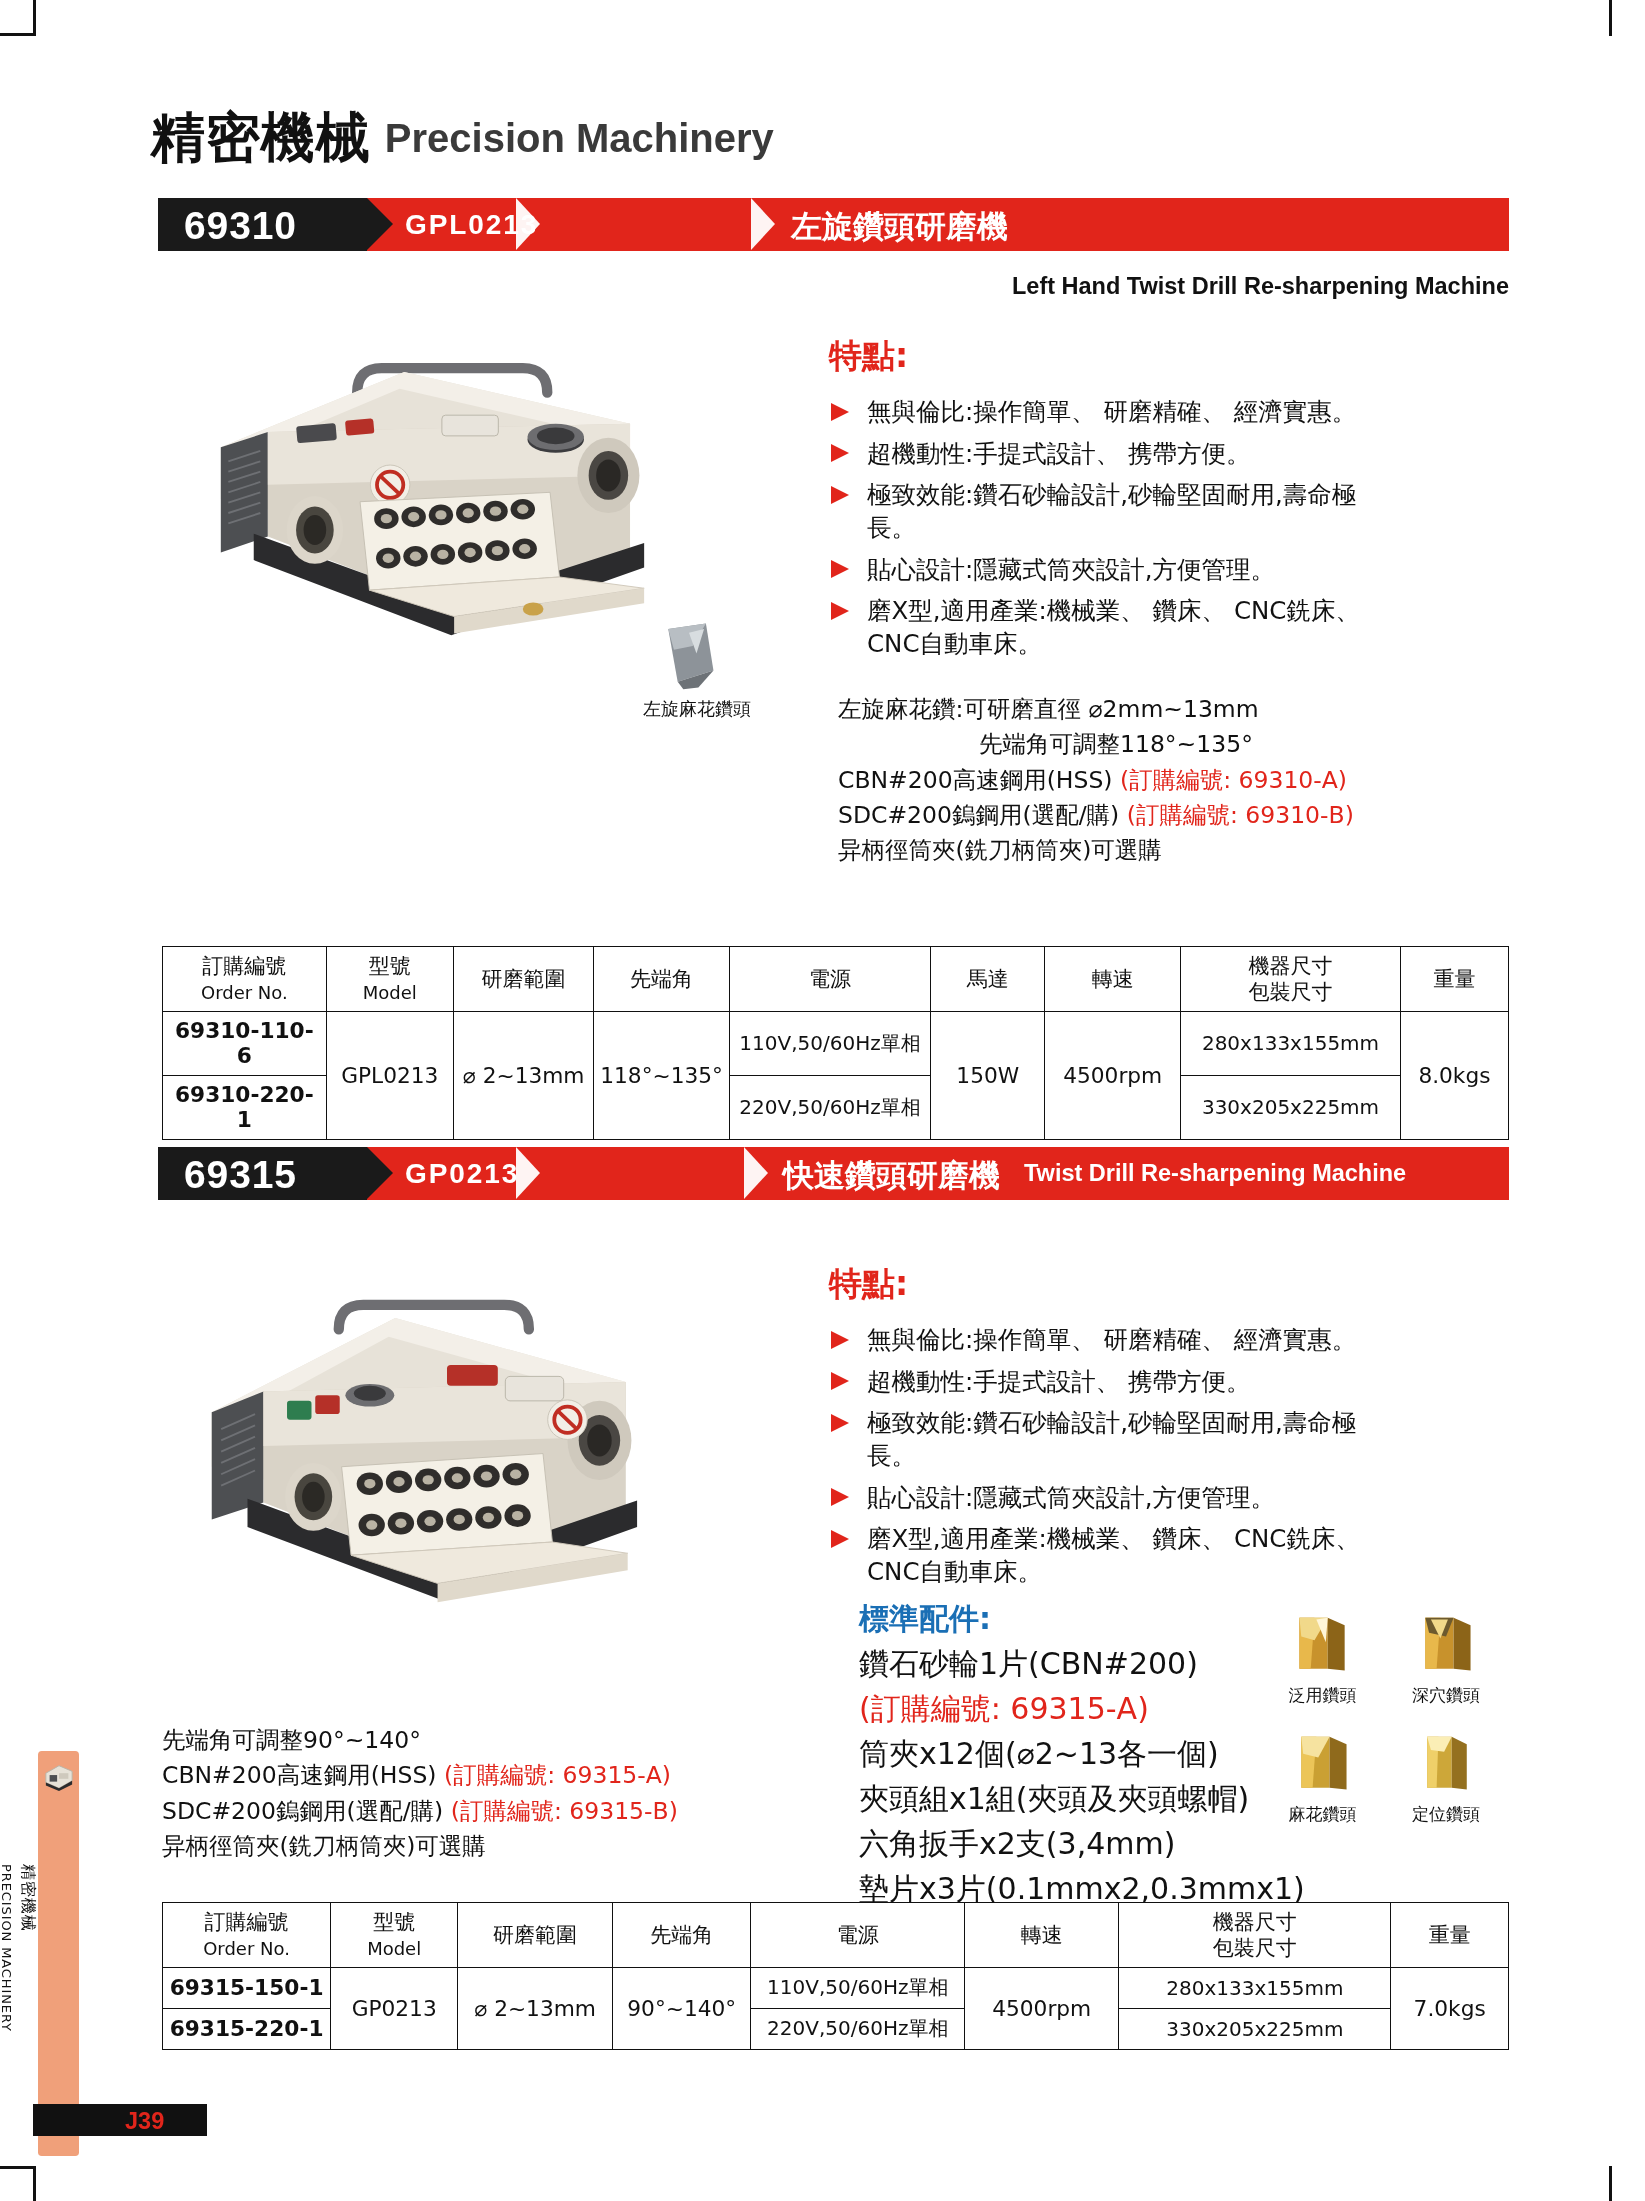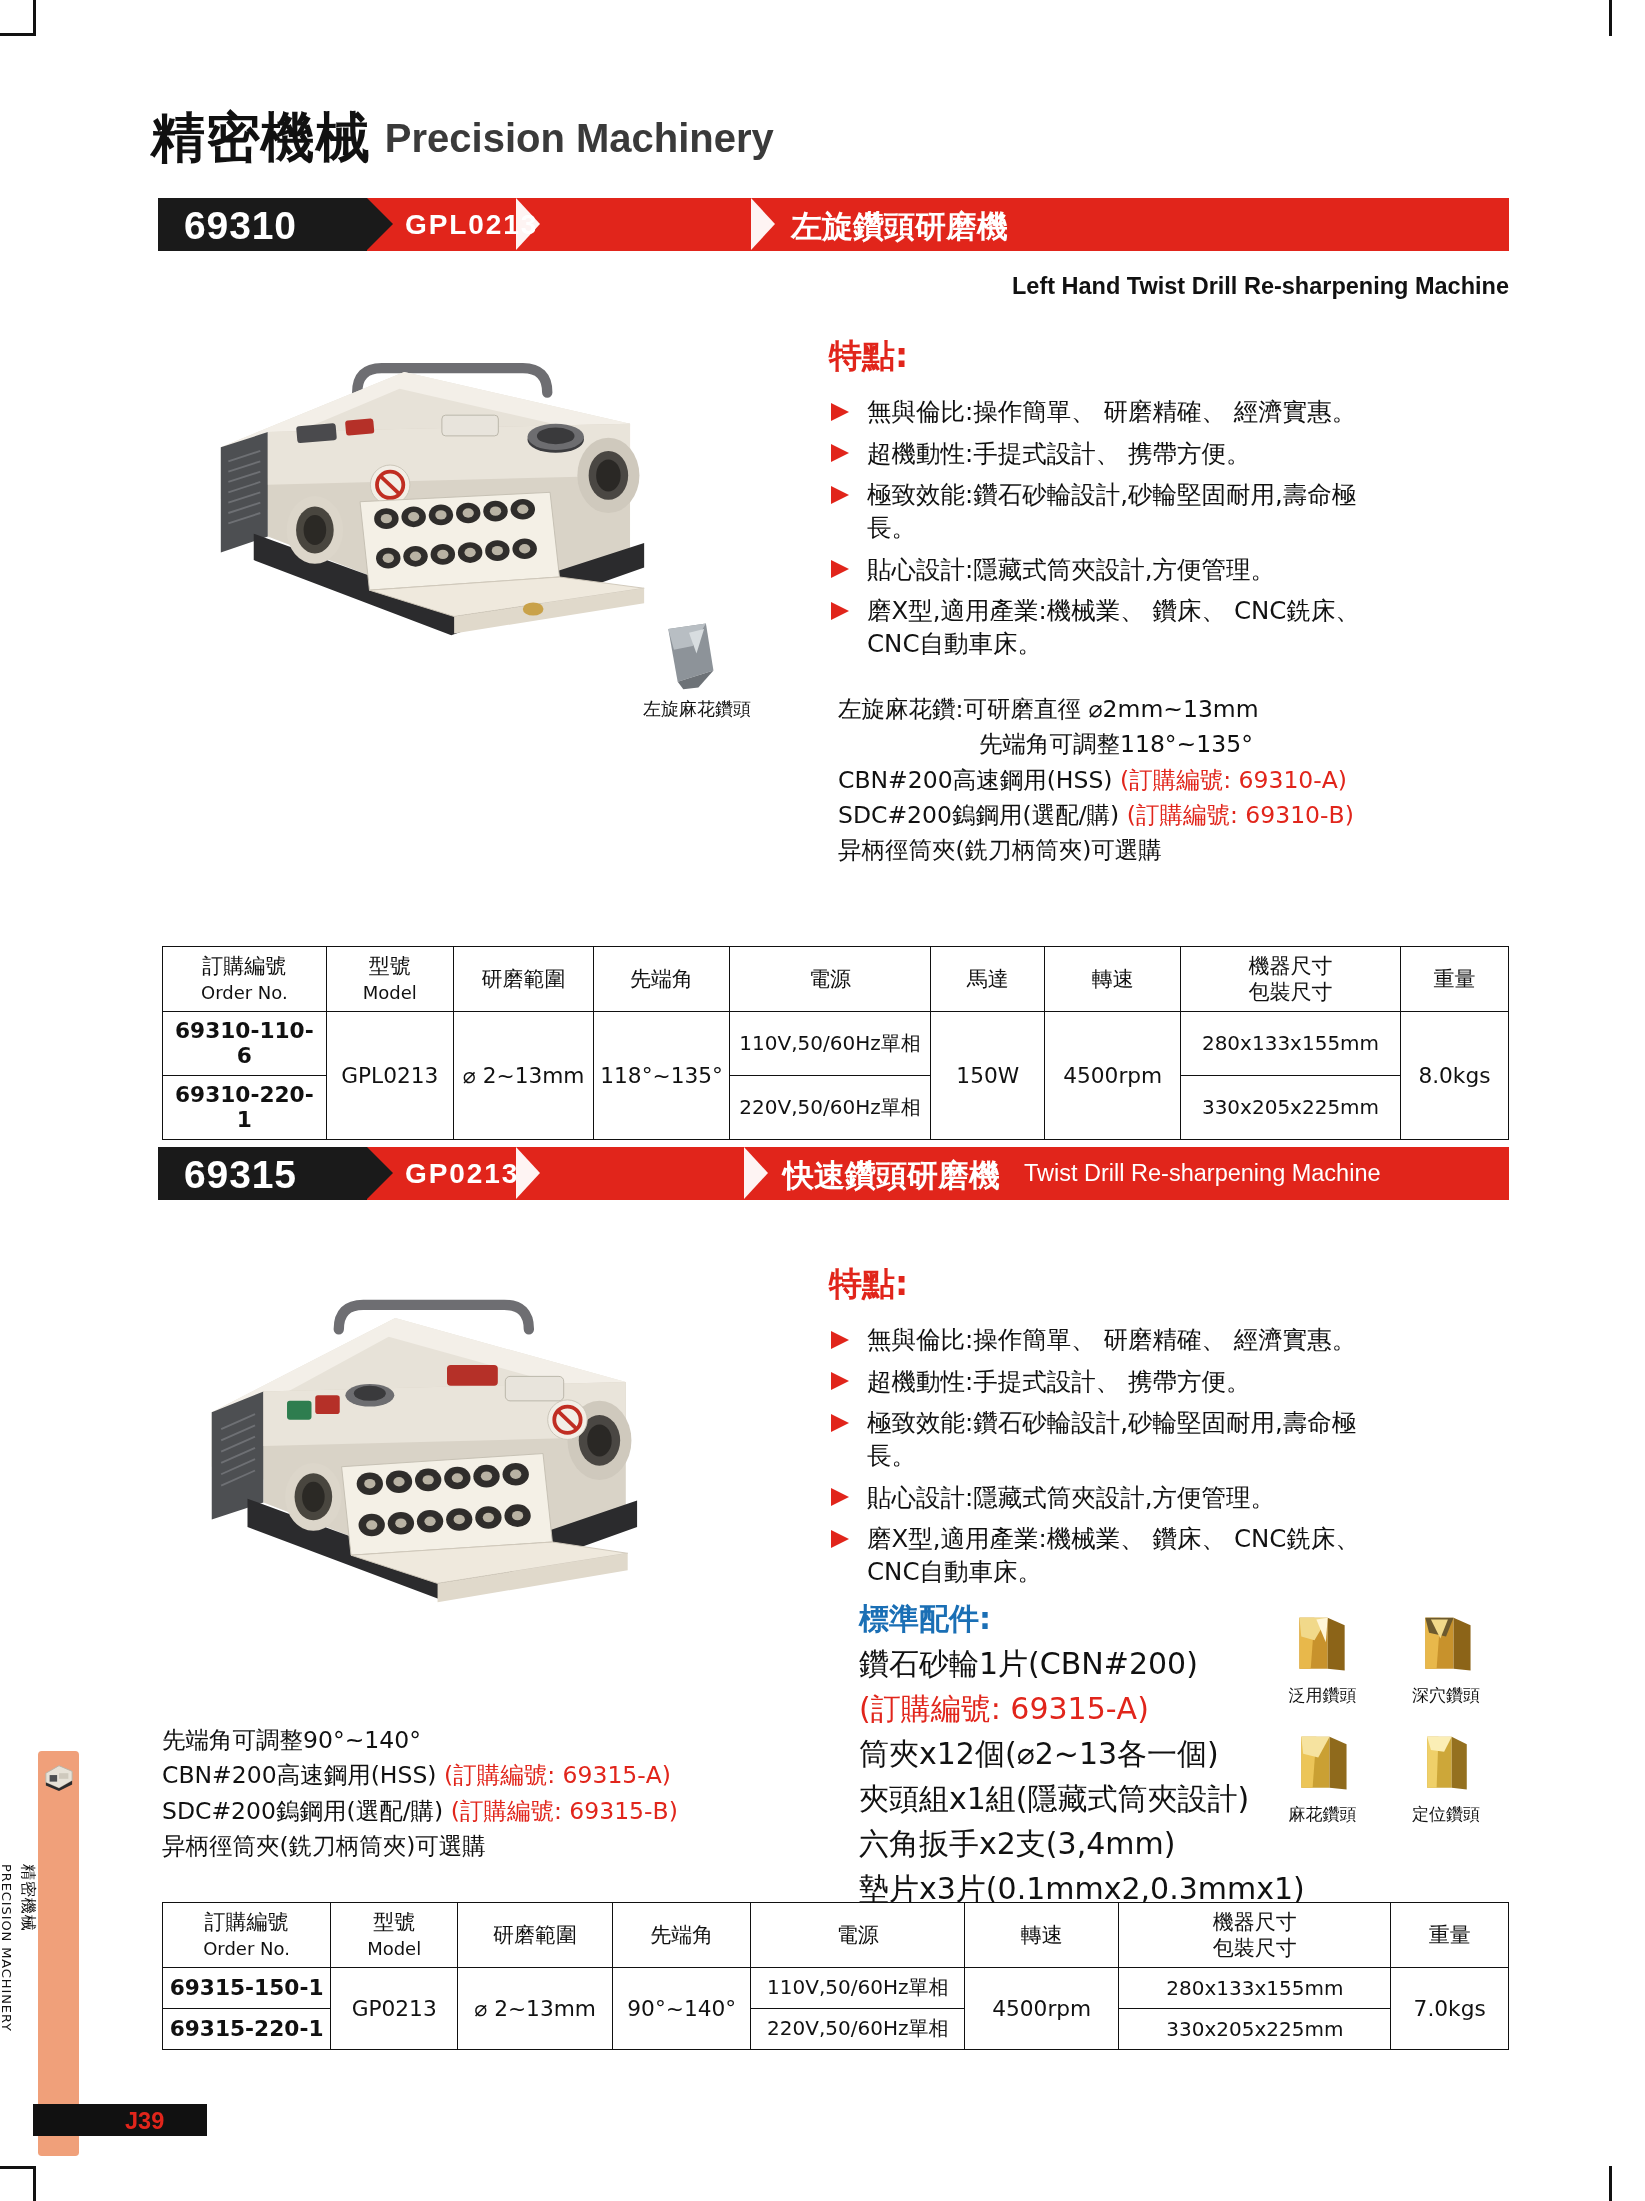--- a/index.html
+++ b/index.html
@@ -38,21 +38,21 @@
   }
   .banner .num { position:absolute; left:26px; top:5.6px; color:#fff; font-size:39px; font-weight:bold;
                  font-family:"Liberation Sans", sans-serif; letter-spacing:0.9px; }
   .banner .mdl { position:absolute; left:247px; top:11.3px; color:#fff; font-size:28px; font-weight:bold;
                  font-family:"Liberation Sans", sans-serif; letter-spacing:1.9px; }
   .banner .chev { position:absolute; top:0; width:0; height:0;
     border-top:26px solid transparent; border-bottom:26px solid transparent;
     border-left:24.5px solid #ffffff; opacity:.95; }
   .banner .title-cn { position:absolute; top:7.5px; font-size:31px; font-weight:bold; color:#fff;
                       font-family:"DejaVu Sans", sans-serif; }
-  .banner .title-en-inline { position:absolute; top:13px; font-size:23.5px; font-weight:normal; color:#fff;
+  .banner .title-en-inline { position:absolute; top:13px; font-size:23.5px; font-weight:bold; color:#fff;
                       font-family:"Liberation Sans", sans-serif; }
   .banner-en { position:absolute; right:0; font-size:23.5px; font-weight:bold; color:#111;
                font-family:"Liberation Sans", sans-serif; }
 
   
   .feat-title { position:absolute; font-size:33px; font-weight:bold; color:#e1251b;
                 font-family:"DejaVu Sans", sans-serif; }
   .feat-list { position:absolute; width:697px; }
   .feat { position:relative; padding-left:40px; margin-bottom:8.5px; font-size:24.5px; color:#111;
           line-height:1.35; font-family:"DejaVu Sans", sans-serif; }
@@ -416,21 +416,21 @@
       <span>磨X型,適用產業:機械業、 鑽床、 CNC銑床、</span>
       <span class="ln2">CNC自動車床。</span>
     </div>
   </div>
 
   <div class="acc" style="left:859px; top:1596px; width:490px;">
     <div class="hdl">標準配件:</div>
     <div>鑽石砂輪1片(CBN#200)</div>
     <div class="red">(訂購編號: 69315-A)</div>
     <div>筒夾x12個(⌀2~13各一個)</div>
-    <div>夾頭組x1組(隱藏式筒夾設計)</div>
+    <div>夾頭組x1組(夾頭及夾頭螺帽)</div>
     <div>六角扳手x2支(3,4mm)</div>
     <div>墊片x3片(0.1mmx2,0.3mmx1)</div>
   </div>
 
   <div class="bits" style="left:1273px; top:1612px;">
     <div class="bit">
       <div class="img">
         <svg width="99" height="68" viewBox="0 0 105 72">
           <polygon points="28,6 58,6 58,60 28,60" fill="#c8922c"></polygon>
           <polygon points="28,6 44,6 40,60 28,60" fill="#e8b84b"></polygon>

